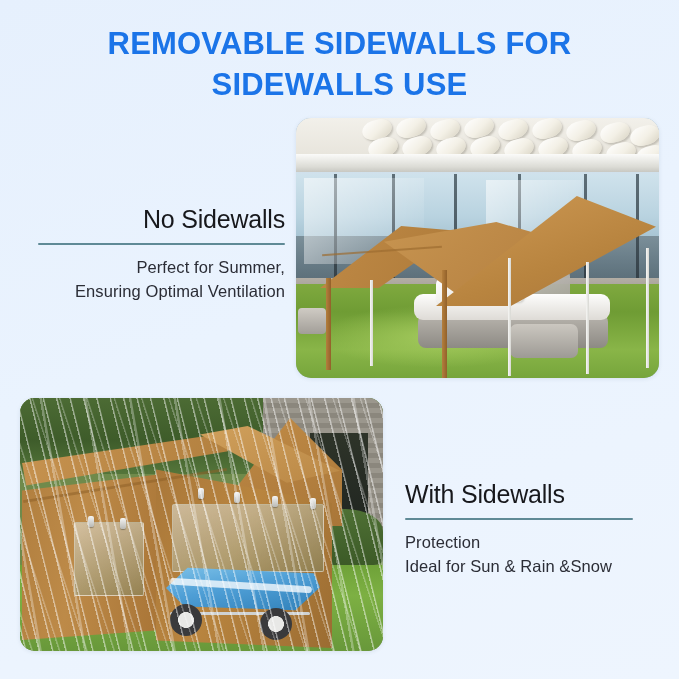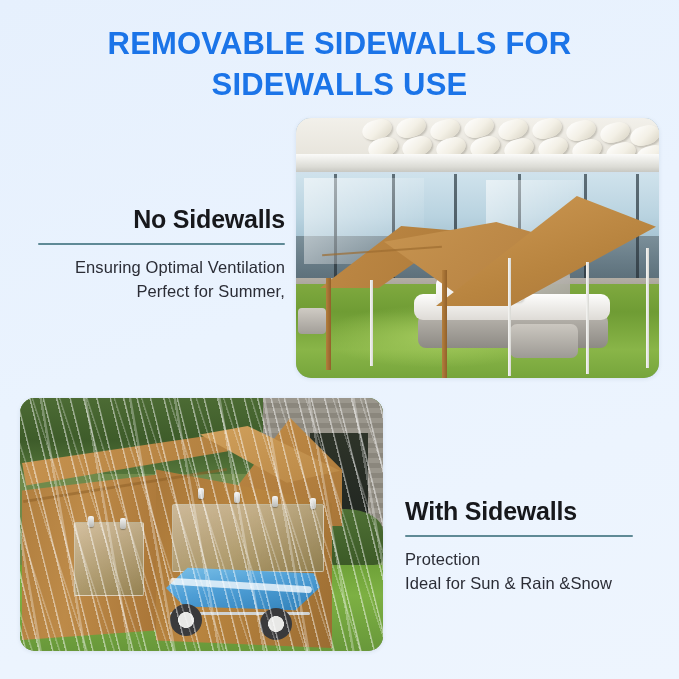--- a/index.html
+++ b/index.html
@@ -20,31 +20,31 @@
     text-align:center;
     font-size:31px;line-height:1.32;
     font-weight:bold;letter-spacing:.2px;
     color:#1b74e8;
   }
   .title .l2{display:block;}
 
   
   .tblock{position:absolute;}
   .tblock .head{
-    font-size:25px;font-weight:bold;color:#17181c;
+    font-size:25px;font-weight:normal;color:#17181c;
     letter-spacing:-.2px;white-space:nowrap;
   }
   .tblock .rule{
     height:2px;background:#5f8a96;margin:9px 0 11px 0;border-radius:2px;
   }
   .tblock .sub{
     font-size:16.5px;line-height:1.45;color:#2b2d36;letter-spacing:.1px;
   }
   #block-left{left:38px;top:205px;width:247px;text-align:right;}
-  #block-right{left:405px;top:497px;width:228px;text-align:left;}
+  #block-right{left:405px;top:480px;width:228px;text-align:left;}
 
   
   .photo{
     position:absolute;overflow:hidden;border-radius:15px;
     box-shadow:0 1px 4px rgba(30,60,90,.10);
   }
   #photo-top{left:296px;top:118px;width:363px;height:260px;background:#9fb7c8;}
   #photo-bottom{left:20px;top:398px;width:363px;height:253px;background:#6f8a4b;}
   .ph{position:absolute;}
 
@@ -259,22 +259,22 @@
     <div class="ph leg" style="left:212px;top:140px;height:118px;"></div>
     <div class="ph leg" style="left:290px;top:144px;height:112px;"></div>
     <div class="ph leg" style="left:350px;top:130px;height:120px;"></div>
     <div class="ph canopy-edge" style="left:26px;top:132px;width:120px;height:2px;transform:rotate(-4deg);"></div>
   </div>
 
   <div class="tblock" id="block-left">
     <div class="head">No Sidewalls</div>
     <div class="rule" style="background: rgb(95, 138, 150);"></div>
     <div class="sub">
+      <div>Perfect for Summer,</div>
       <div>Ensuring Optimal Ventilation</div>
-      <div>Perfect for Summer,</div>
     </div>
   </div>
 
   <div class="photo" id="photo-bottom">
 
     <div class="ph b-sky"></div>
     <div class="ph b-trees"></div>
     <div class="ph b-house"></div>
     <div class="ph b-housedark"></div>
     <div class="ph b-shrub"></div>

